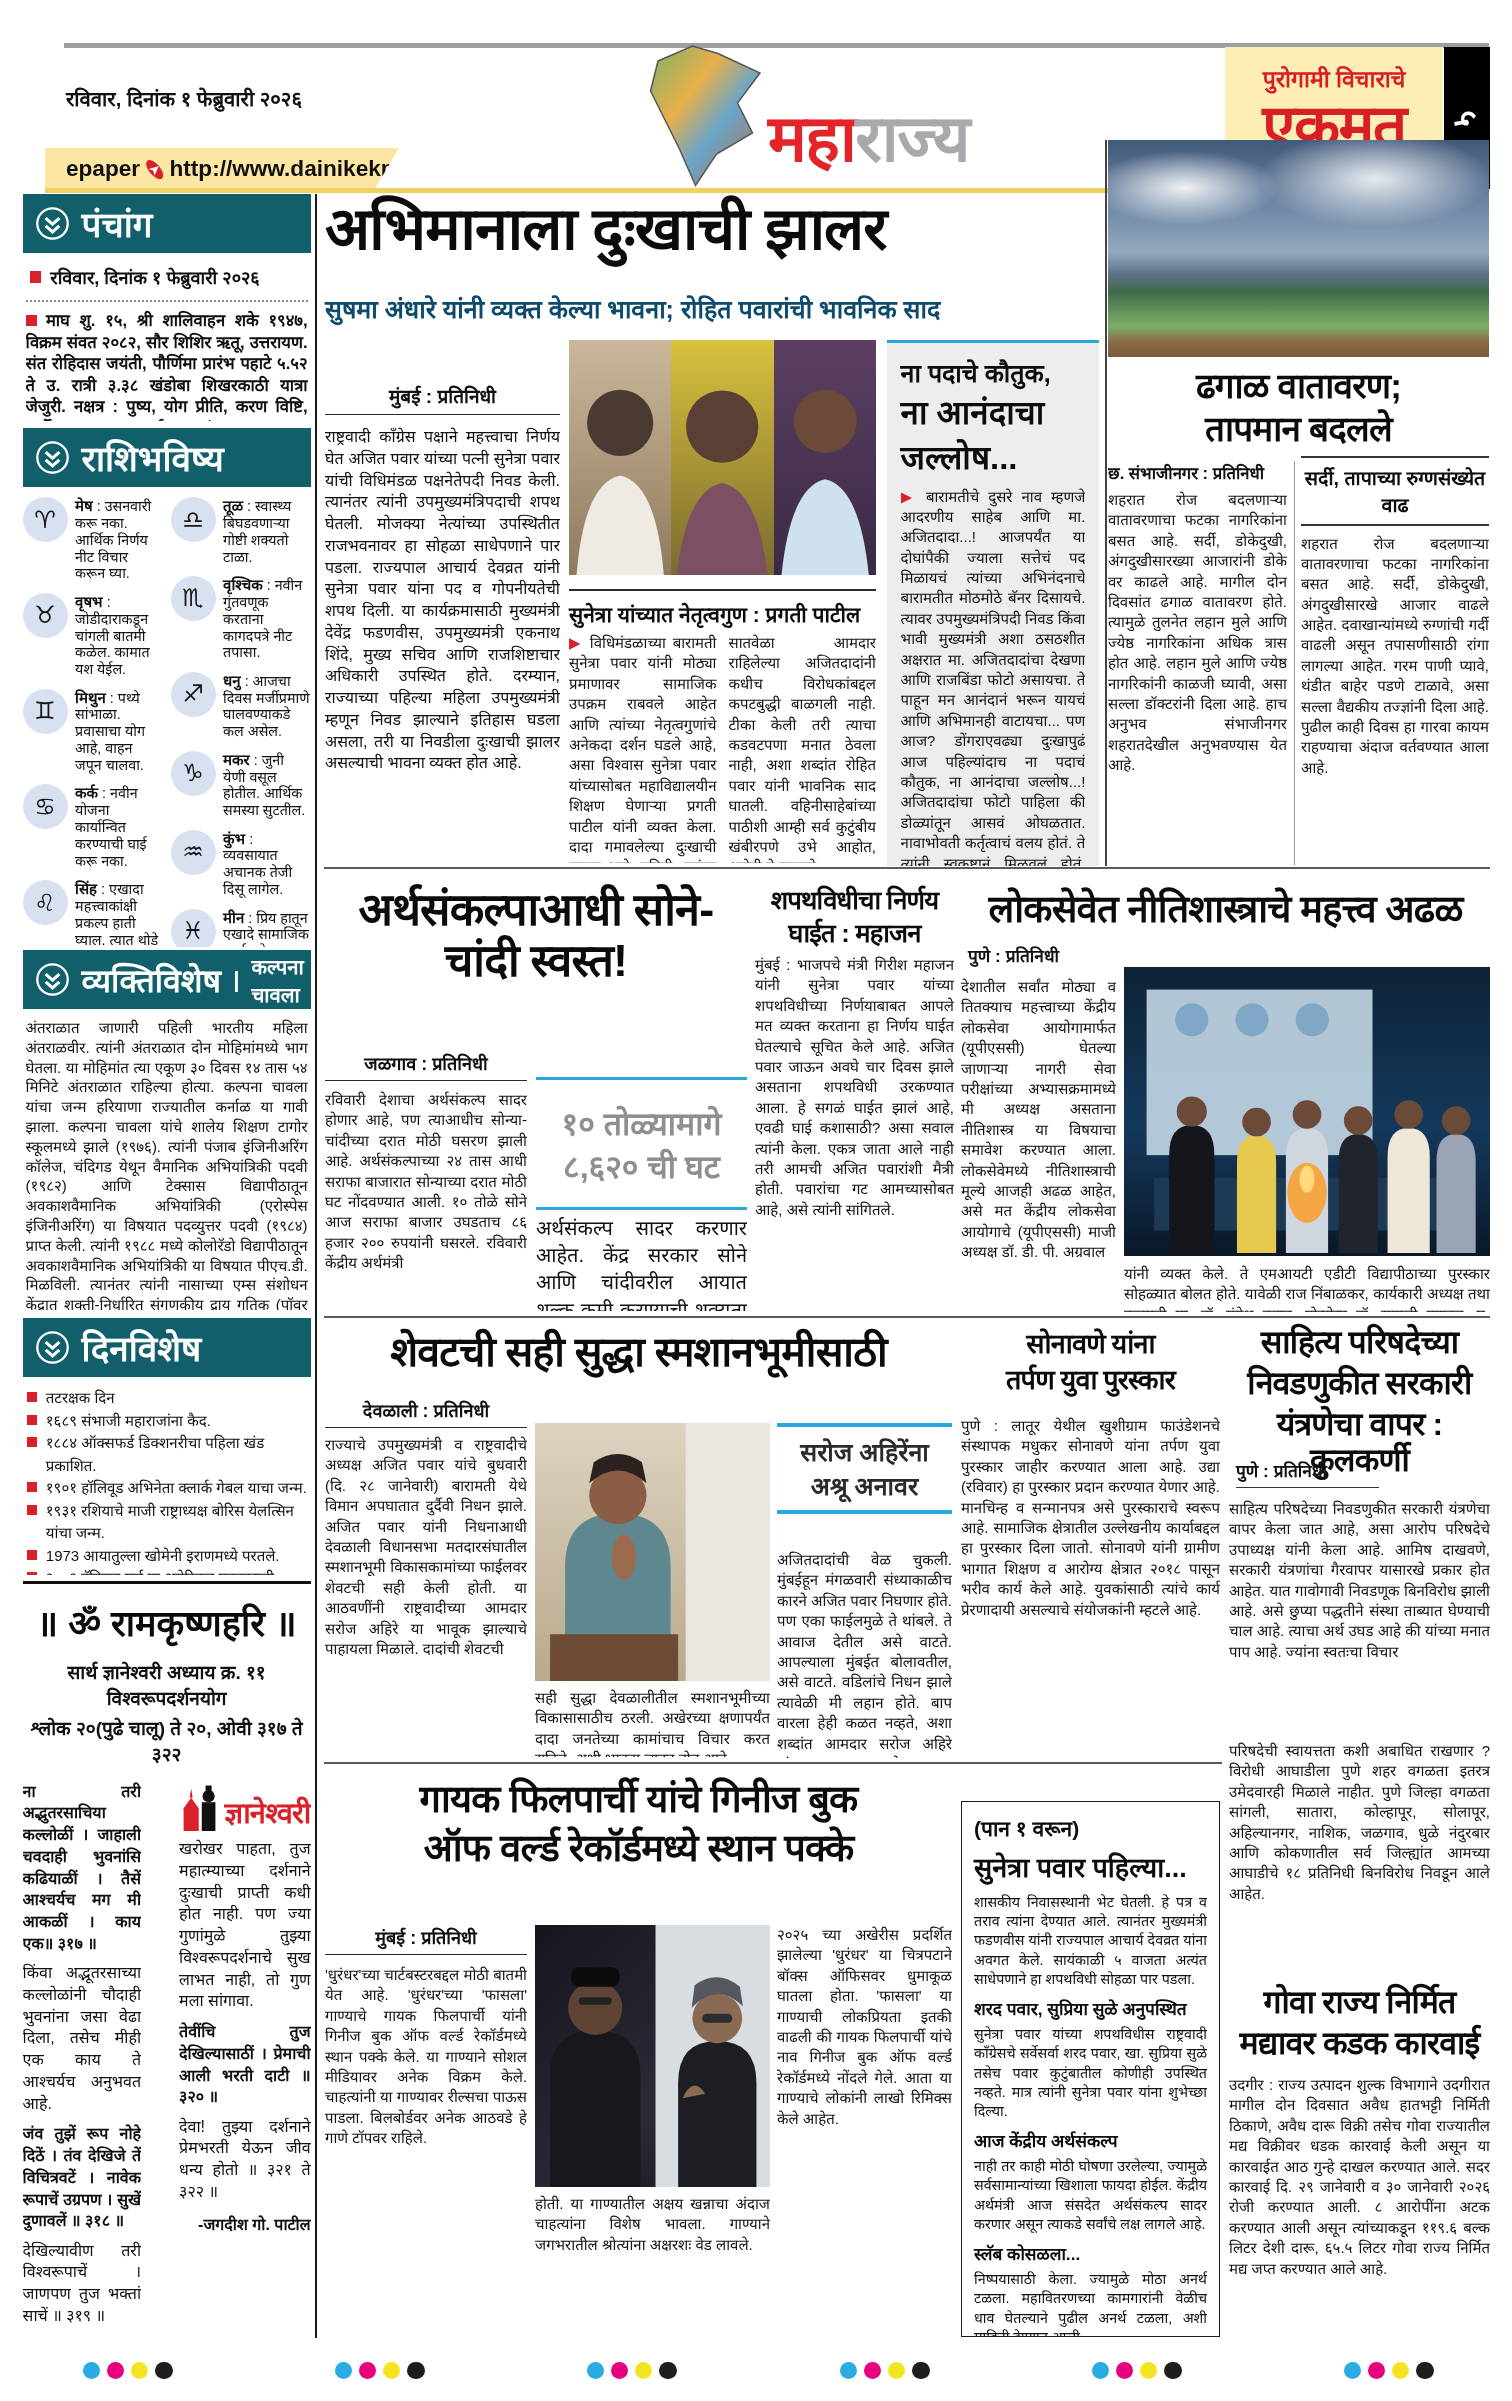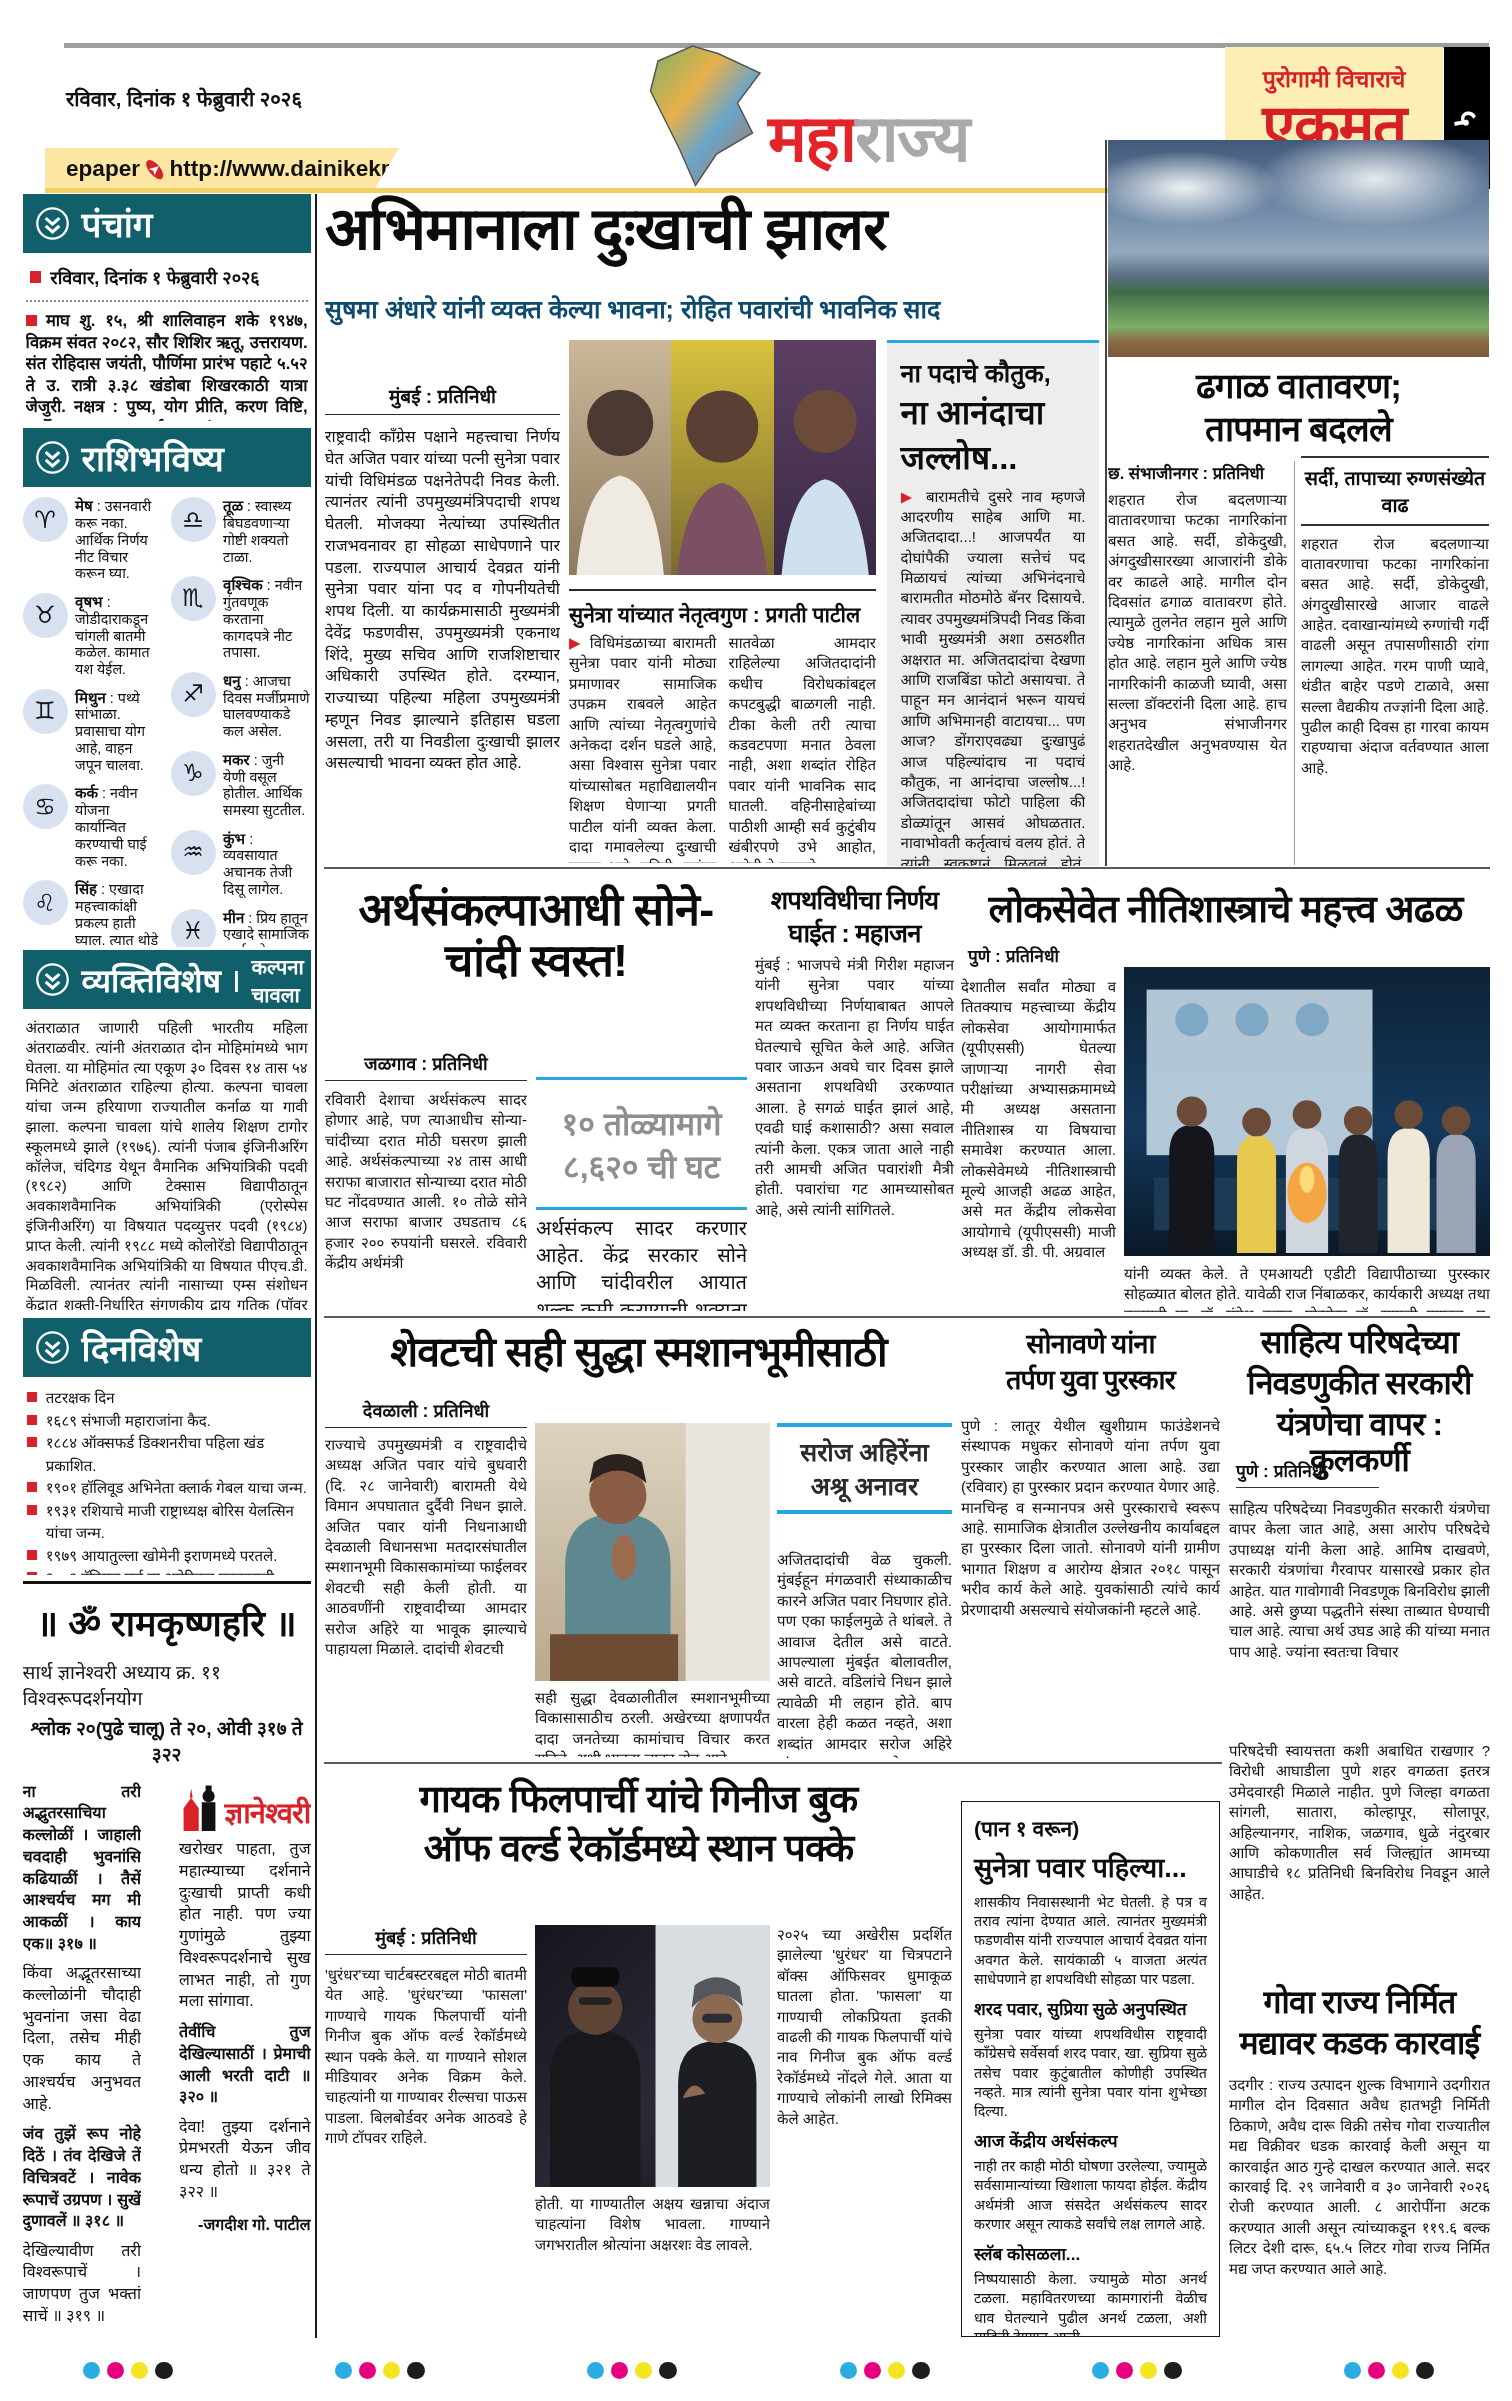--- a/index.html
+++ b/index.html
@@ -174,32 +174,32 @@
   <div style="display:flex;">
       <span class="redsq" style="margin-top:5.3px;width:9.8px;height:9.8px;"></span>
       <span>१९०१  हॉलिवूड अभिनेता क्लार्क गेबल याचा जन्म.</span>
     </div>
   <div style="display:flex;">
       <span class="redsq" style="margin-top:5.3px;width:9.8px;height:9.8px;"></span>
       <span>१९३१  रशियाचे माजी राष्ट्राध्यक्ष बोरिस येलत्सिन यांचा जन्म.</span>
     </div>
   <div style="display:flex;">
       <span class="redsq" style="margin-top:5.3px;width:9.8px;height:9.8px;"></span>
-      <span>१९७९  आयातुल्ला खोमेनी इराणमध्ये परतले.</span>
+      <span>1973  आयातुल्ला खोमेनी इराणमध्ये परतले.</span>
     </div>
   <div style="display:flex;">
       <span class="redsq" style="margin-top:5.3px;width:9.8px;height:9.8px;"></span>
       <span>२००२  डॅनियल पर्ल या अमेरिकन पत्रकाराची दहशतवाद्यांकडून हत्या.</span>
     </div>
 
 </div>
 
 <div class="ab" style="left:22.6px;top:1581px;width:288px;height:758px;border-top:3px solid #111;overflow:hidden;">
   <div style="font-size:36px;font-weight:bold;text-align:center;margin-top:13.6px;color:#0b0b0b;">॥ ॐ रामकृष्णहरि ॥</div>
-  <div style="font-size:19px;font-weight:normal;text-align:left;margin-top:12px;color:#111;">सार्थ ज्ञानेश्वरी अध्याय क्र. ११ विश्वरूपदर्शनयोग</div>
+  <div style="font-size:19px;font-weight:bold;text-align:center;margin-top:12px;color:#111;">सार्थ ज्ञानेश्वरी अध्याय क्र. ११ विश्वरूपदर्शनयोग</div>
   <div style="font-size:19px;font-weight:bold;text-align:center;margin-top:4.5px;color:#111;">श्लोक २०(पुढे चालू) ते २०, ओवी ३१७ ते ३२२</div>
   <div style="display:flex;gap:12px;margin-top:13.6px;">
     <div style="width:136px;">
       <div class="jt" style="font-size:16px;font-weight:bold;">ना तरी अद्भुतरसाचिया कल्लोळीं । जाहाली चवदाही भुवनांसि कढियाळीं । तैसें आश्चर्यच मग मी आकळीं । काय एक॥ ३१७ ॥</div>
       <div class="jt" style="font-size:16px;margin-top:7.5px;">किंवा अद्भूतरसाच्या कल्लोळांनी चौदाही भुवनांना जसा वेढा दिला, तसेच मीही एक काय ते आश्चर्यच अनुभवत आहे.</div>
       <div class="jt" style="font-size:16px;font-weight:bold;margin-top:9px;">जंव तुझें रूप नोहे दिठें । तंव देखिजे तें विचित्रवटें । नावेक रूपाचें उग्रपण । सुखें दुणावलें ॥ ३१८ ॥</div>
       <div class="jt" style="font-size:16px;margin-top:7.5px;">देखिल्यावीण तरी विश्वरूपाचें । जाणपण तुज भक्तां साचें ॥ ३१९ ॥</div>
     </div>
     <div style="width:133px;margin-left:26px;">
       <div style="display:flex;align-items:flex-end;gap:4.5px;margin-bottom:7.5px;">

